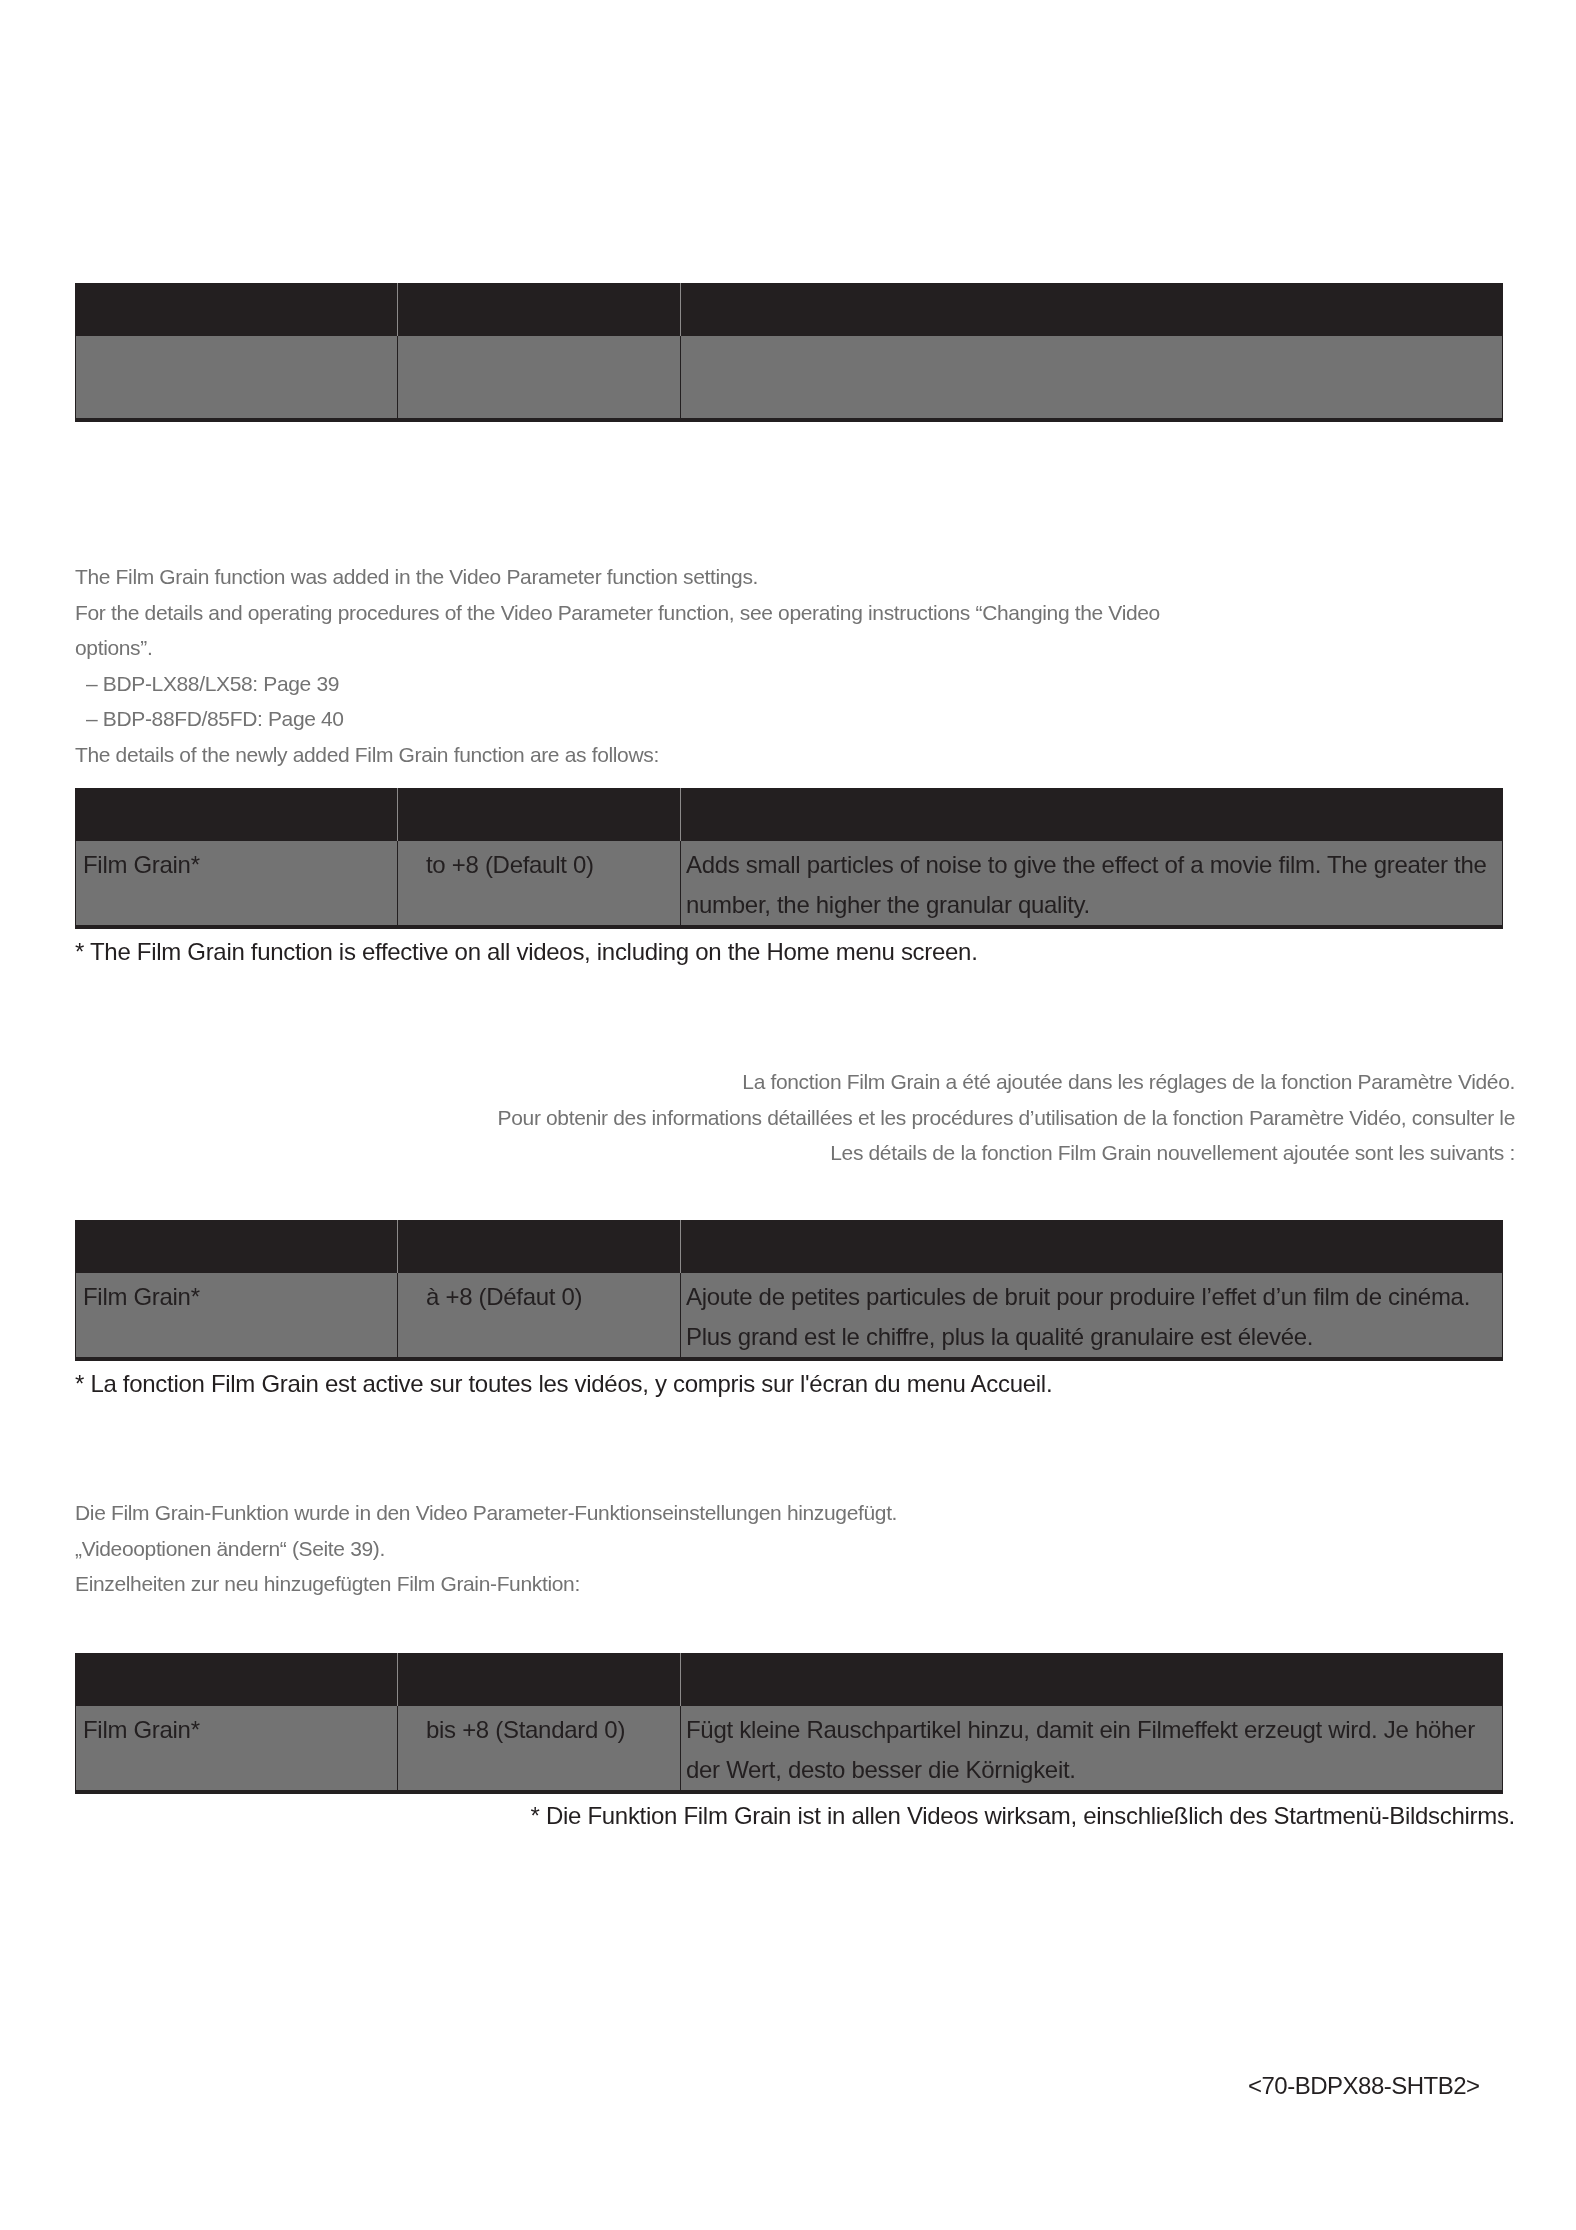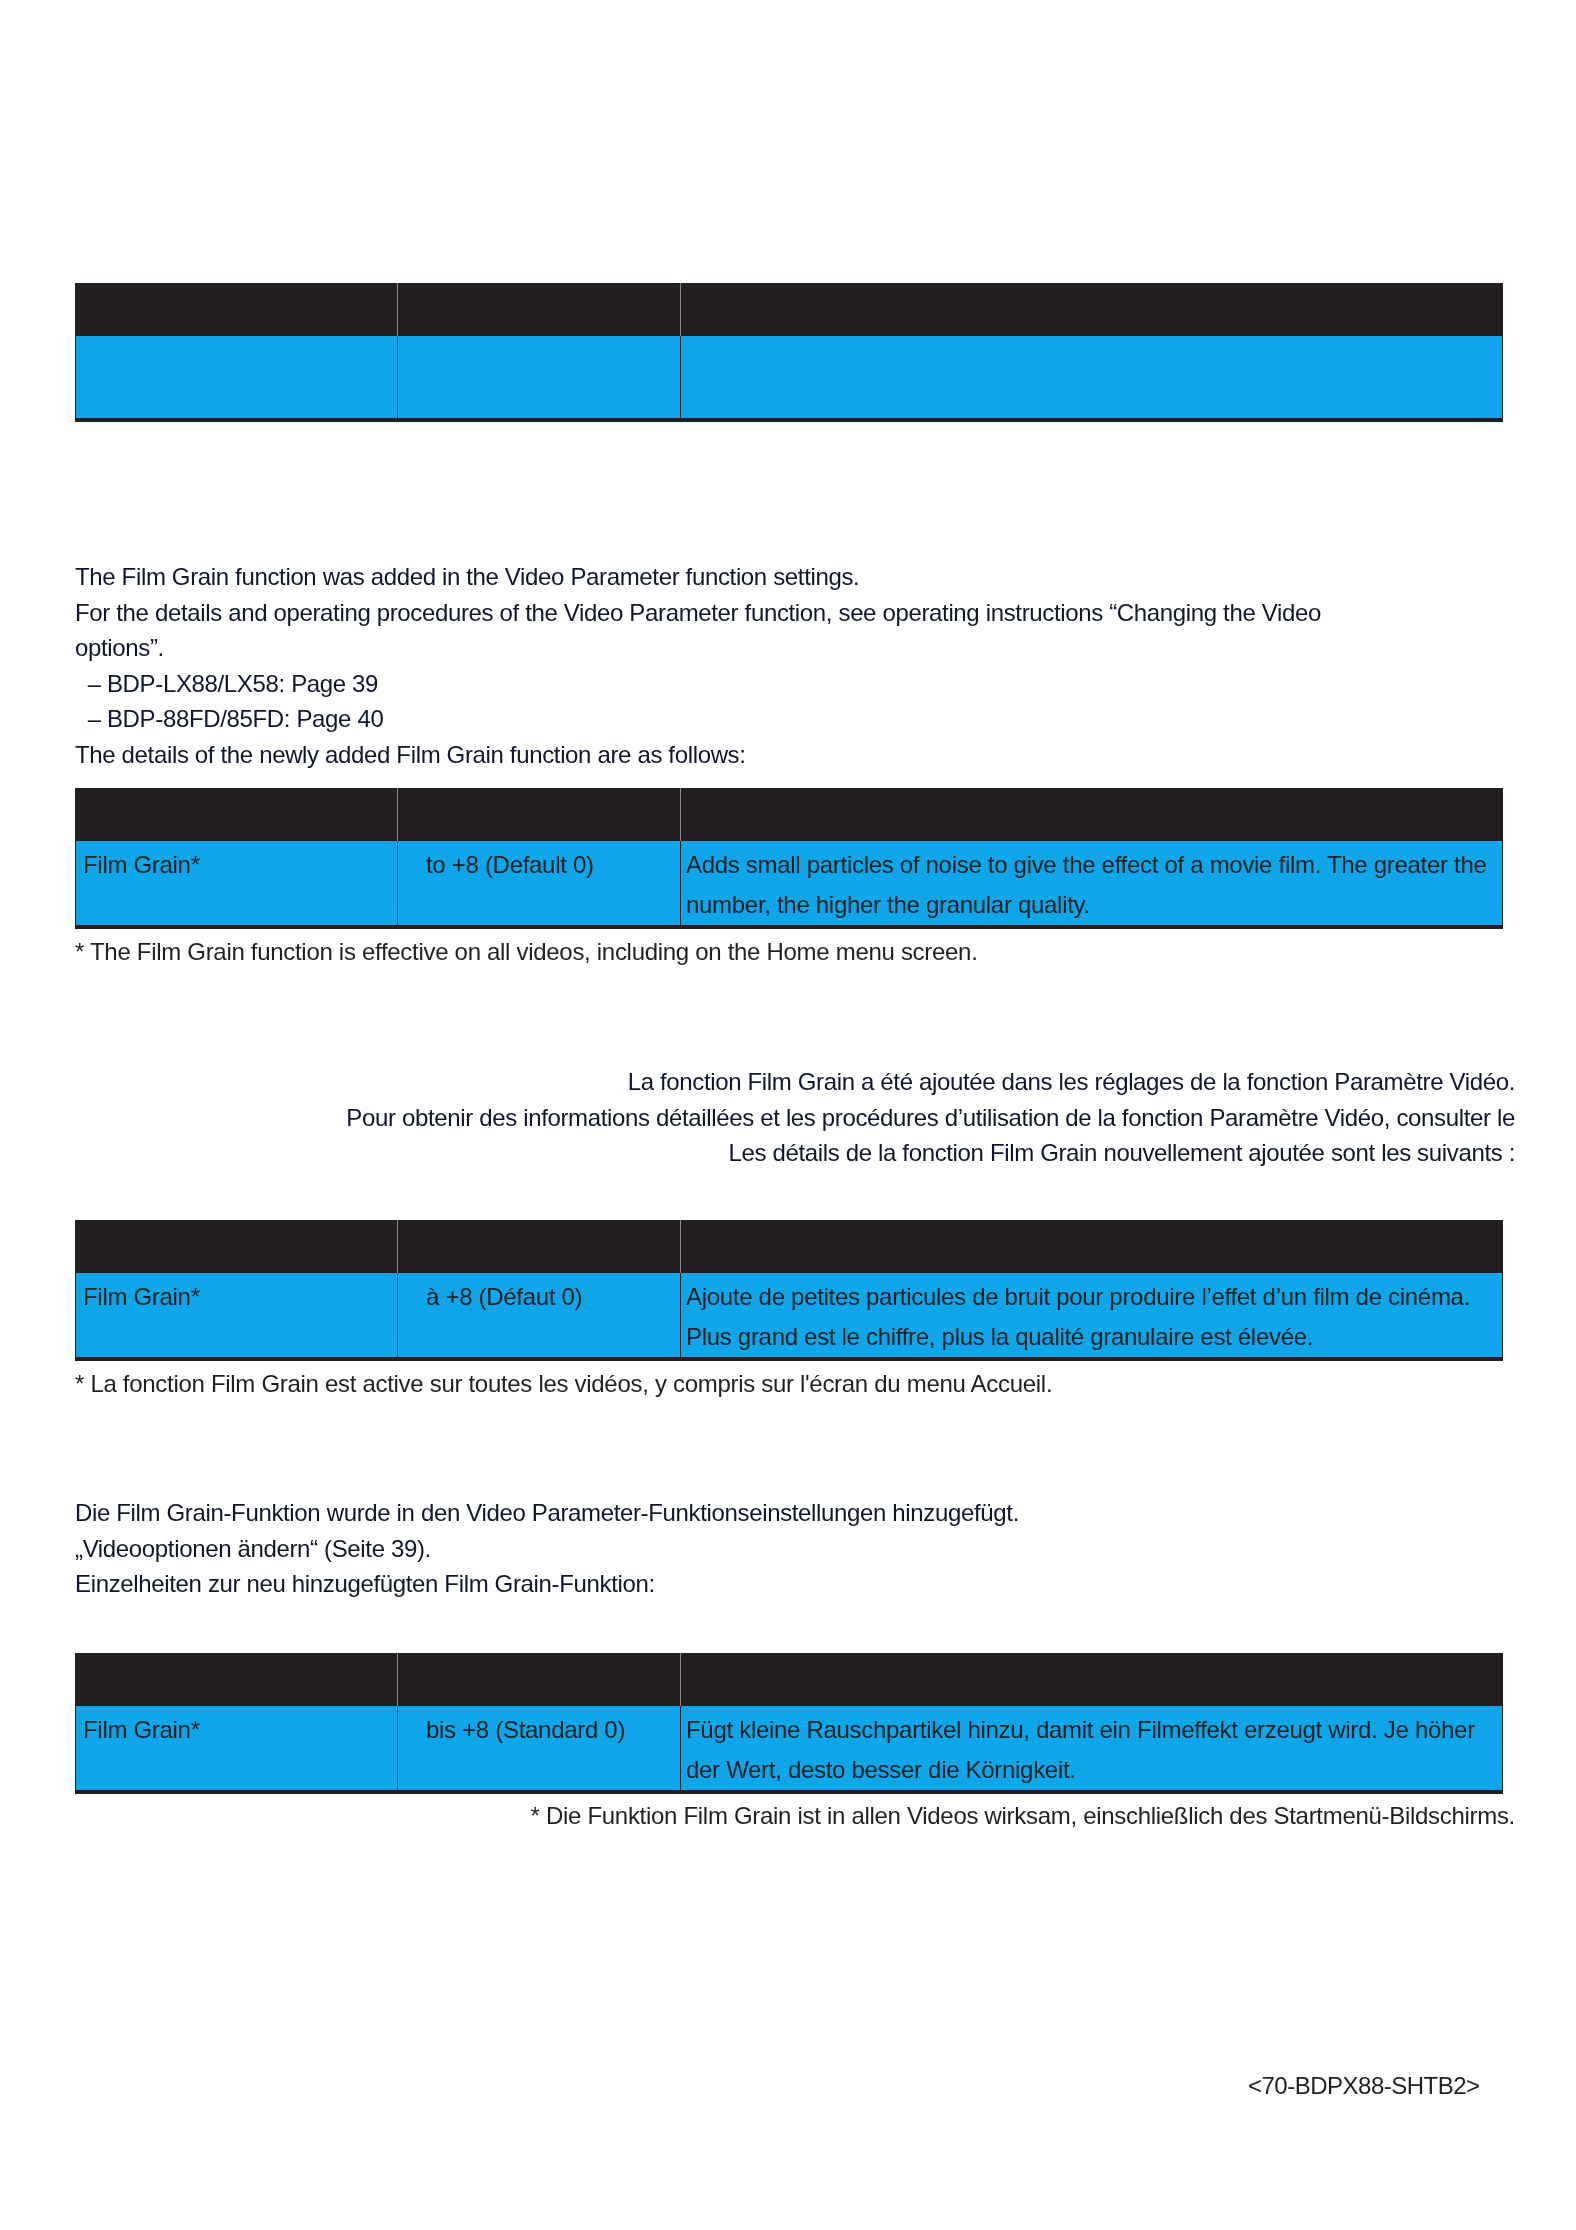--- a/index.html
+++ b/index.html
@@ -18,34 +18,34 @@
   .tbl col.c2 { width: 283px; }
   .tbl col.c3 { width: 822px; }
   .tbl th {
     background: #231f20; height: 52px; padding: 0;
     border-left: 1px solid #8c8a8a; border-right: 1px solid #8c8a8a;
     border-top: 1px solid #231f20;
   }
   .tbl th:first-child { border-left: 1px solid #231f20; }
   .tbl th:last-child { border-right: 1px solid #231f20; }
   .tbl td {
-    background: #0ea5e9; vertical-align: top; padding: 4px 14px 0 7px;
+    background: #737373; vertical-align: top; padding: 4px 14px 0 7px;
     border-left: 1.5px solid #231f20; border-right: 1.5px solid #231f20;
     border-bottom: 4px solid #231f20;
     font-size: 24px; line-height: 40px; letter-spacing: -0.3px;
     color: #231f20;
   }
   .tbl td.val { padding-left: 28px; }
   .tbl td.desc { padding-left: 5px; padding-right: 8px; }
   .tbl-empty td { height: 78px; }
 
   .para {
     position: absolute; left: 75px; width: 1440px;
-    font-size: 24px; line-height: 35.5px; letter-spacing: -0.35px;
-    color: #0f172a;
+    font-size: 21px; line-height: 35.5px; letter-spacing: -0.35px;
+    color: #737373;
   }
   .para p { margin: 0; white-space: pre; }
   .note {
     position: absolute; left: 75px; width: 1440px;
     font-size: 24px; line-height: 35px; letter-spacing: -0.3px; color: #231f20;
     white-space: pre;
   }
   .doc-code {
     position: absolute; left: 1248px; top: 2072px;
     font-size: 24px; letter-spacing: -0.5px; color: #231f20;

